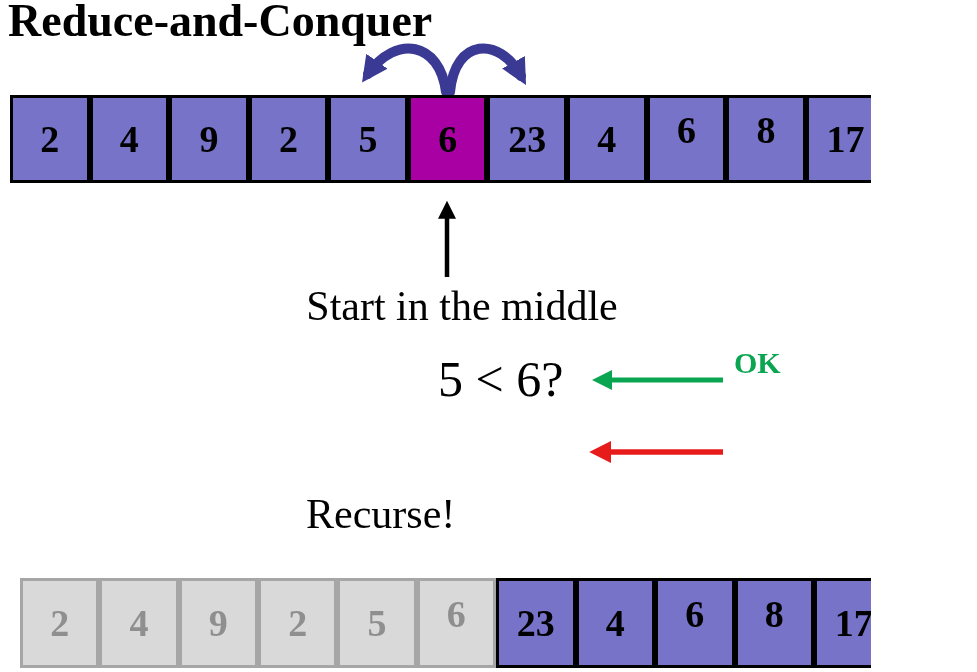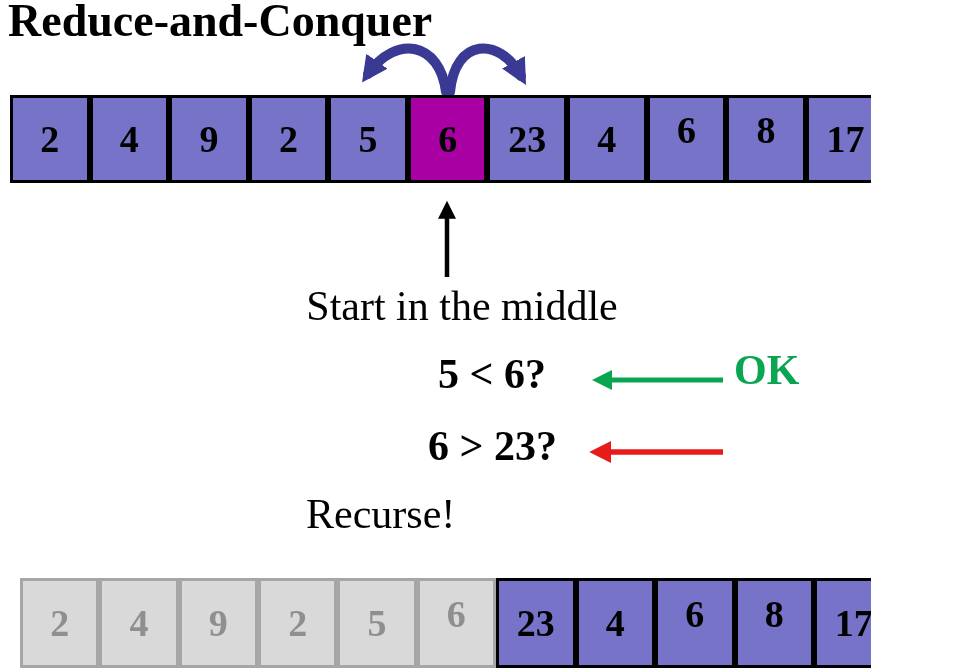--- a/index.html
+++ b/index.html
@@ -27,24 +27,24 @@
   .cell.highlight { background:var(--cell-highlight,#a800a2); }
   .cell.inactive {
     background:var(--gray-fill,#d9d9d9);
     border-color:var(--gray-border,#a6a6a6);
     color:var(--gray-text,#8f8f8f);
   }
   .cell.raised span { display:inline-block; transform:translateY(-9px); }
 
   .annot { position:absolute; color:#000; white-space:nowrap; }
   .start-label { left:462px; top:282px; transform:translateX(-50%); font-size:42px; }
-  .check-expr { font-weight:bold; font-size:42px; }
+  .check-expr { font-weight:normal; font-size:50px; }
   .check-left { left:438px; top:350px; }
   .check-right { left:428px; top:422px; }
-  .verdict { font-weight:bold; font-size:42px;text-align:right; }
+  .verdict { font-weight:bold; font-size:30px;text-align:right; }
   .verdict-ok { left:734px; top:346px; color:var(--ok-green,#0aa551); }
   .verdict-no { left:729px; top:418px; color:var(--no-red,#e81b1b); }
   .recurse-label { left:306px; top:490px; font-size:42px; }
 </style>
 </head>
 <body>
 
 <div class="slide">
 
   <div class="title">Reduce-and-Conquer</div>
@@ -111,21 +111,20 @@
       <div class="cell">
         <span>5</span>
       </div>
     </div>
 
   <div class="annot start-label">Start in the middle</div>
 
   <div class="annot check-expr check-left">5 &lt; 6?</div>
   <div class="annot verdict verdict-ok">OK</div>
 
-  <div class="annot check-expr check-right">6 &gt; 23?</div>
 
   <div class="annot recurse-label">Recurse!</div>
 
   <div class="array-row array-bottom-gray">
       <div class="cell inactive">
         <span>2</span>
       </div>
       <div class="cell inactive">
         <span>4</span>
       </div>

